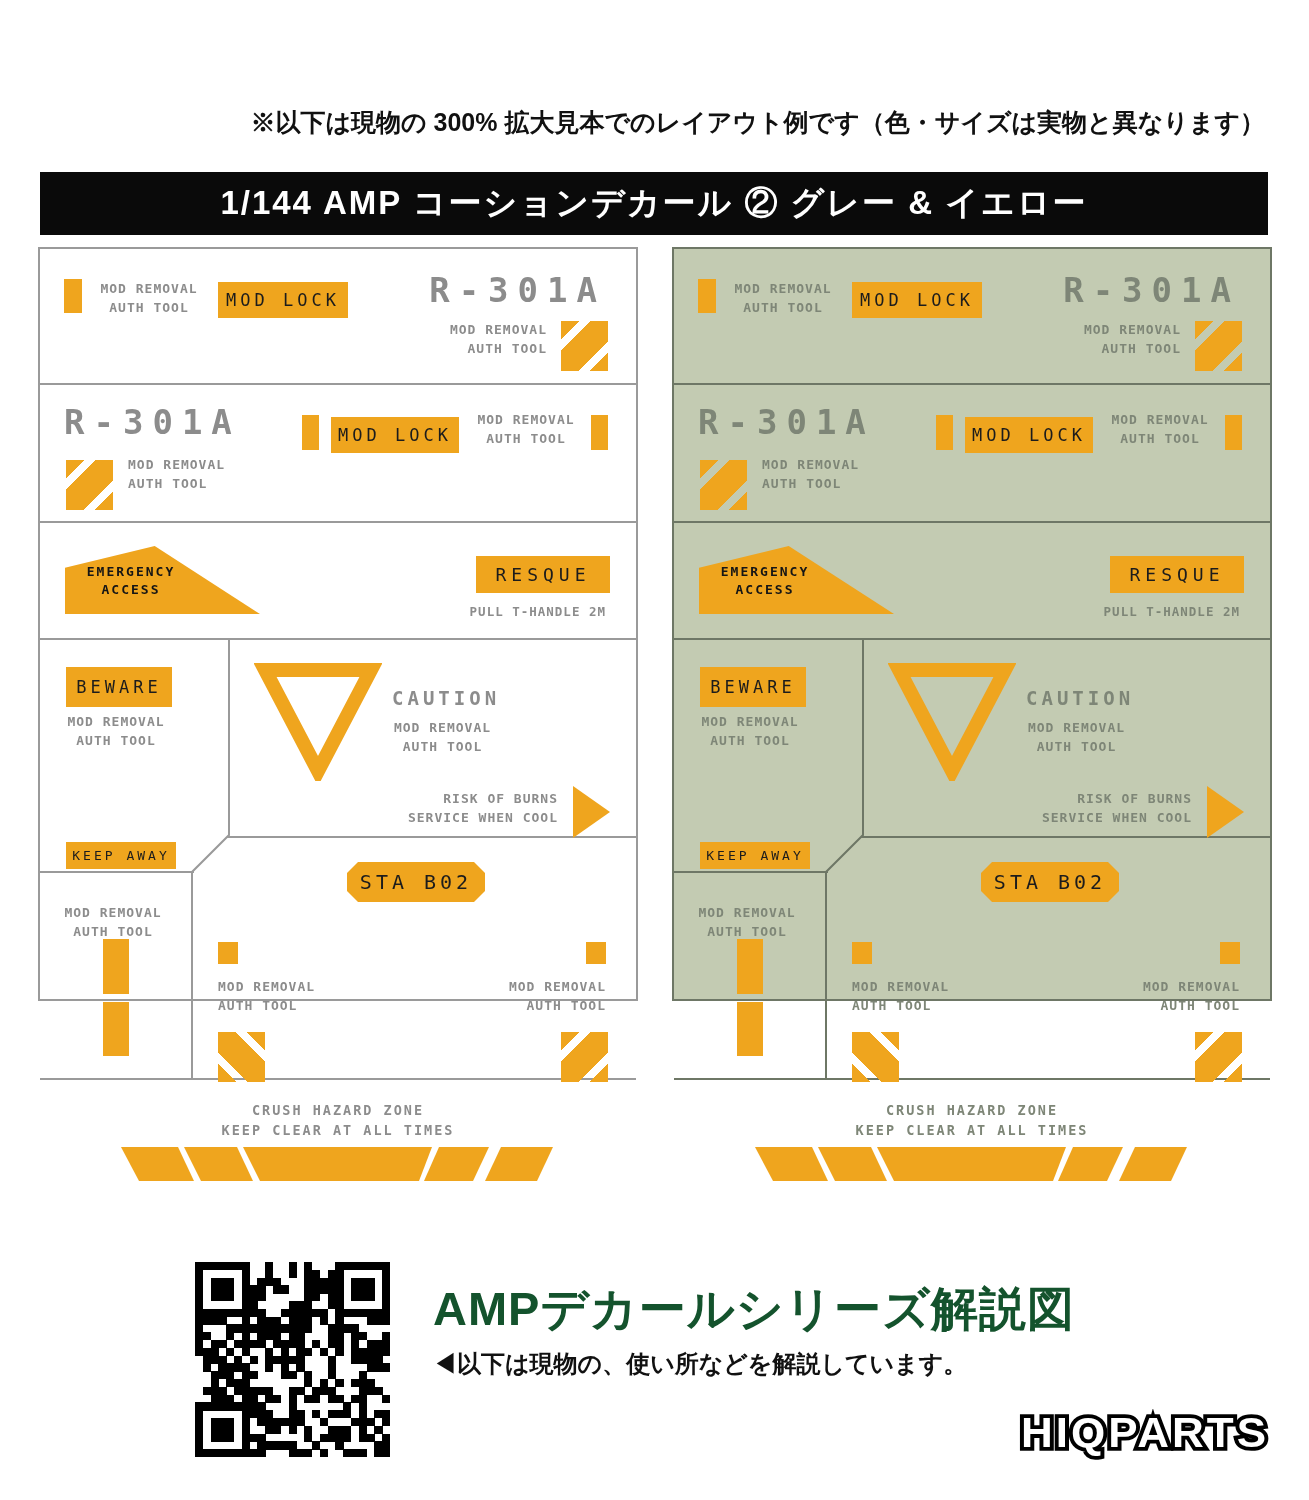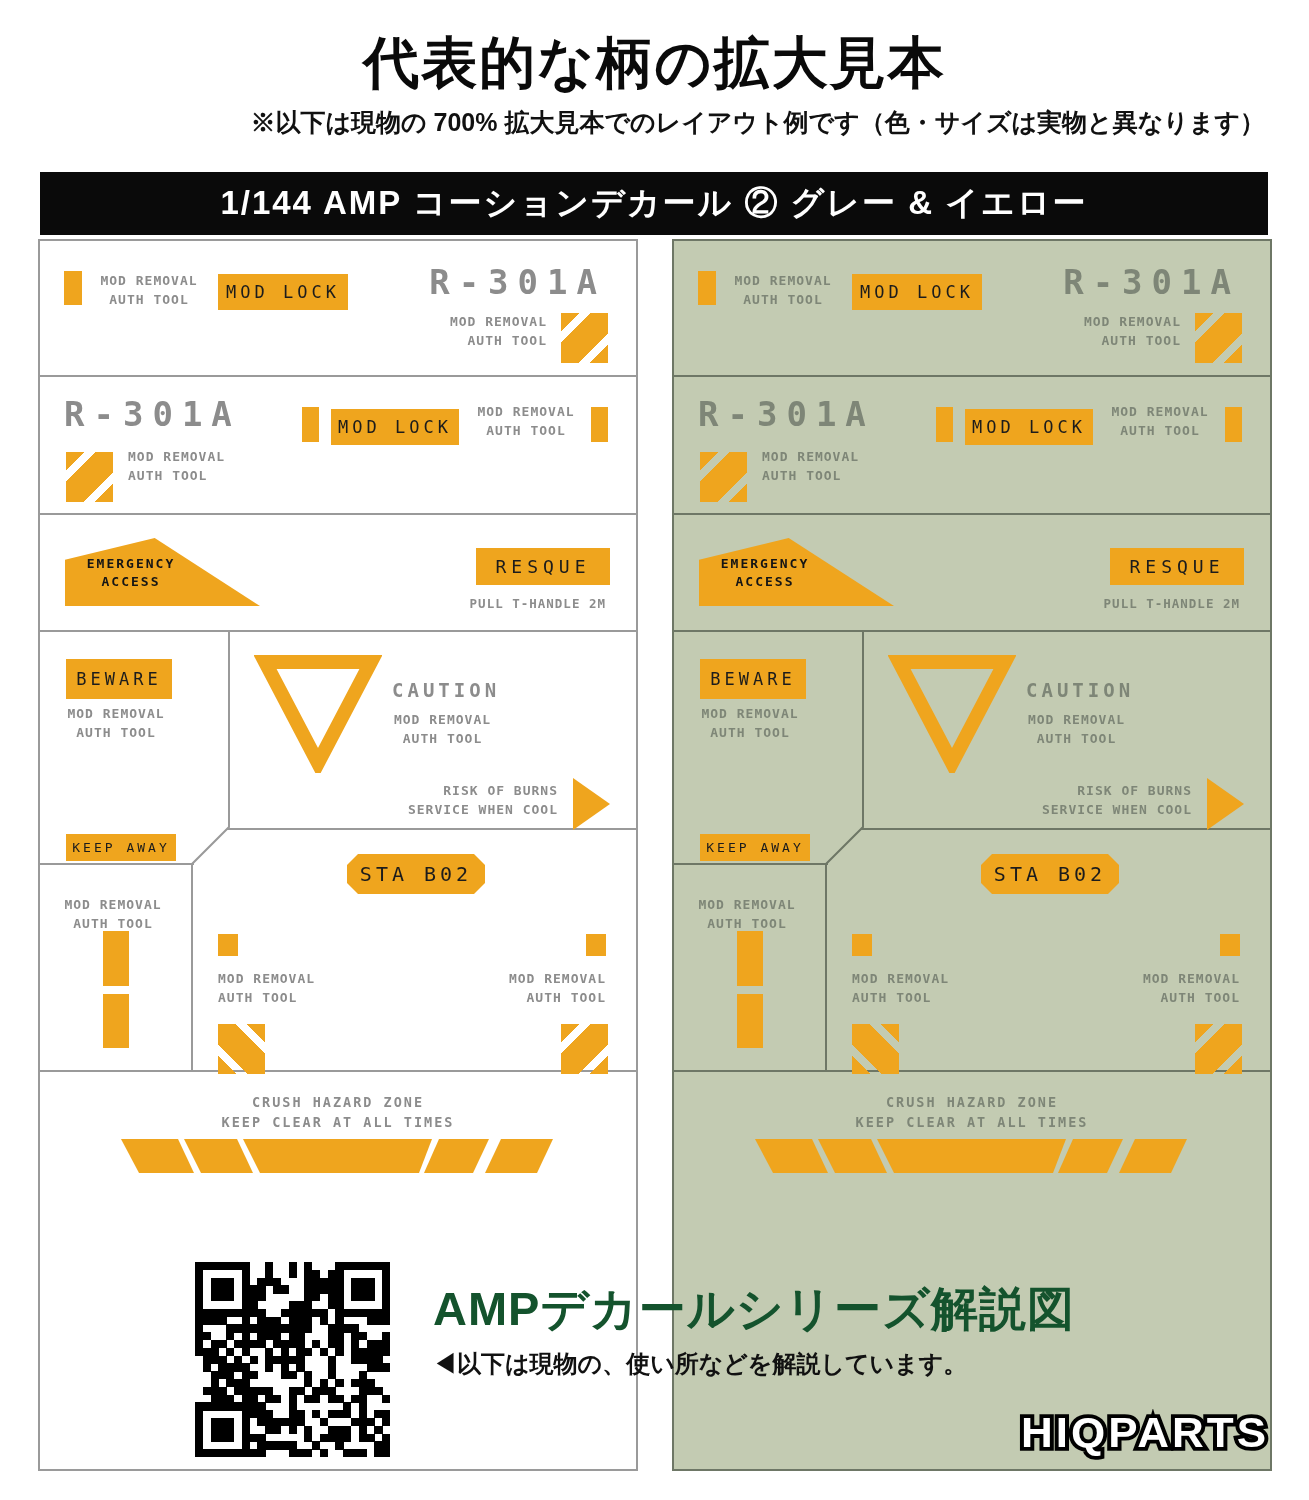--- a/index.html
+++ b/index.html
@@ -10,21 +10,21 @@
   
   .title{position:absolute;top:26px;left:0;width:100%;text-align:center;
          font-size:56px;font-weight:900;color:#0a0a0a;letter-spacing:2px;}
   .subtitle{position:absolute;top:106px;right:44px;white-space:nowrap;
             font-size:25px;font-weight:bold;color:#111;}
   .banner{position:absolute;top:172px;left:40px;width:1228px;height:63px;background:#0a0a0a;
           color:#ffffff;font-size:33px;font-weight:900;letter-spacing:2px;
           display:flex;align-items:center;justify-content:center;}
 
   
-  .panel{position:absolute;top:239px;width:600px;height:1232px;box-sizing:border-box;
+  .panel{position:absolute;top:247px;width:600px;height:754px;box-sizing:border-box;
          border:2px solid var(--line);--y:#EFA51E;}
   .panel-white{left:38px;background:#ffffff;--ink:#8C8C8C;--line:#9A9A9A;}
   .panel-green{left:672px;background:#C3CBB2;--ink:#7E8677;--line:#6E7766;}
 
   .grid-svg{position:absolute;left:0;top:0;width:596px;height:946px;}
   .grid-svg path, .grid-svg line{stroke:var(--line);stroke-width:2;fill:none;}
 
   .lbl{font-family:"DejaVu Sans Mono", monospace;font-weight:bold;color:var(--ink);
        font-size:13px;line-height:1.45;letter-spacing:1px;white-space:nowrap;}
   .t-c{text-align:center;} .t-r{text-align:right;} .t-l{text-align:left;}
@@ -61,22 +61,21 @@
   .footer-desc{position:absolute;left:433px;top:1348px;font-size:24px;font-weight:bold;
                color:#111;white-space:nowrap;}
   .logo{position:absolute;right:40px;top:1408px;font-size:44px;font-weight:900;
         color:#ffffff;-webkit-text-stroke:8px #000;paint-order:stroke;letter-spacing:3px;
         font-family:"Liberation Sans",sans-serif;transform:scaleY(0.95);white-space:nowrap;}
 </style>
 </head>
 <body>
 
 <div class="page">
-  <div class="title">代表的な柄の拡大見本</div>
-  <div class="subtitle">※以下は現物の 700% 拡大見本でのレイアウト例です（色・サイズは実物と異なります）</div>
+  <div class="subtitle">※以下は現物の 300% 拡大見本でのレイアウト例です（色・サイズは実物と異なります）</div>
   <div class="banner">1/144 AMP コーションデカール ② グレー &amp; イエロー</div>
 
   <section class="panel panel-white">
 
   <svg class="grid-svg" viewBox="0 0 596 946">
     <line x1="0" y1="135" x2="596" y2="135"></line>
     <line x1="0" y1="273" x2="596" y2="273"></line>
     <line x1="0" y1="390" x2="596" y2="390"></line>
     <line x1="0" y1="830" x2="596" y2="830"></line>
     <path d="M189,390 L189,586 L152,623 L152,830"></path>

